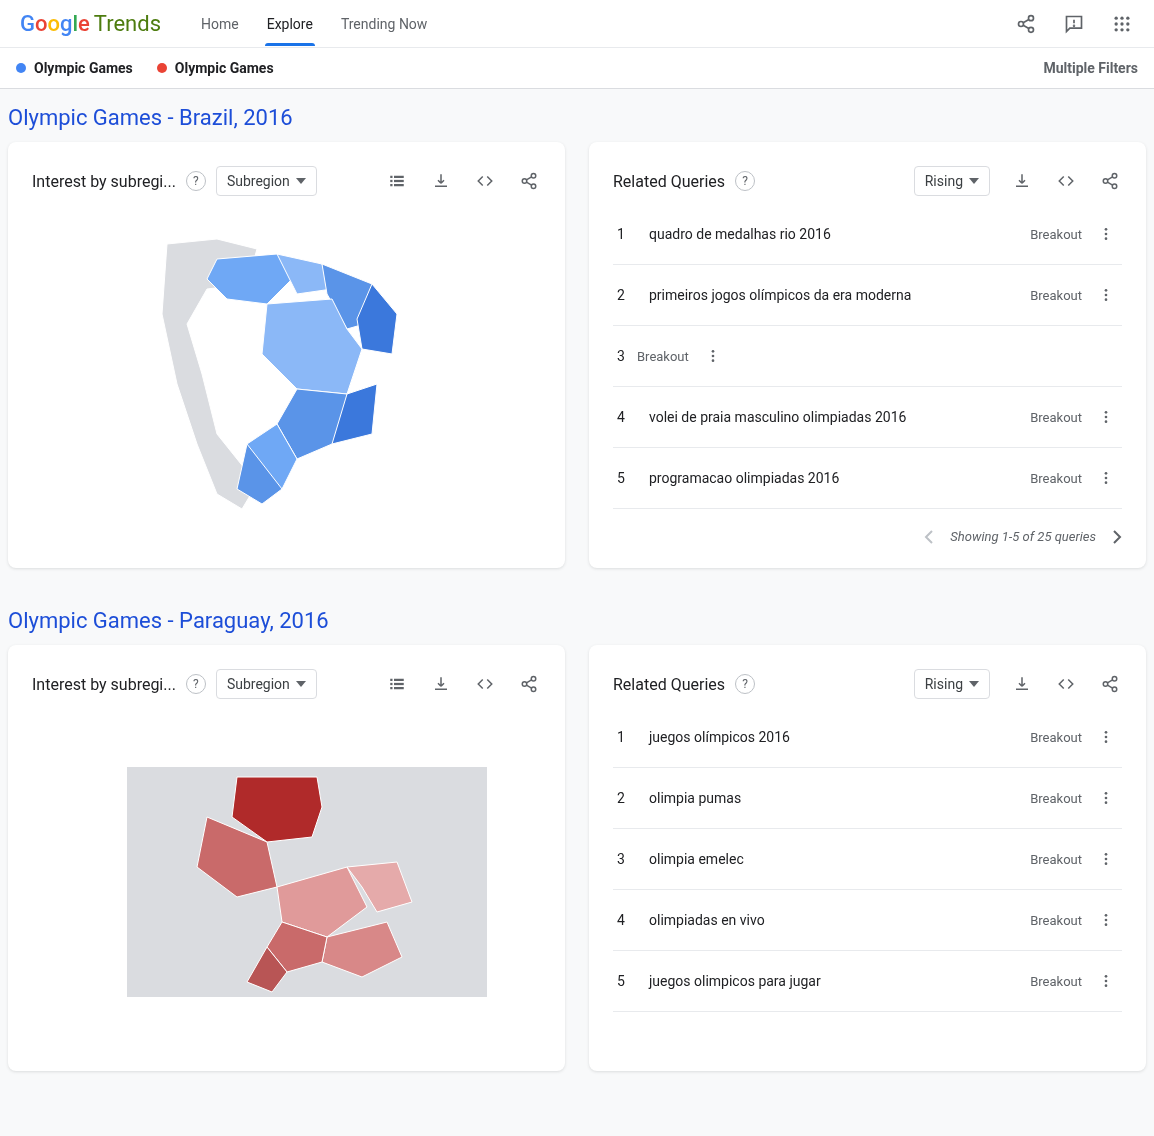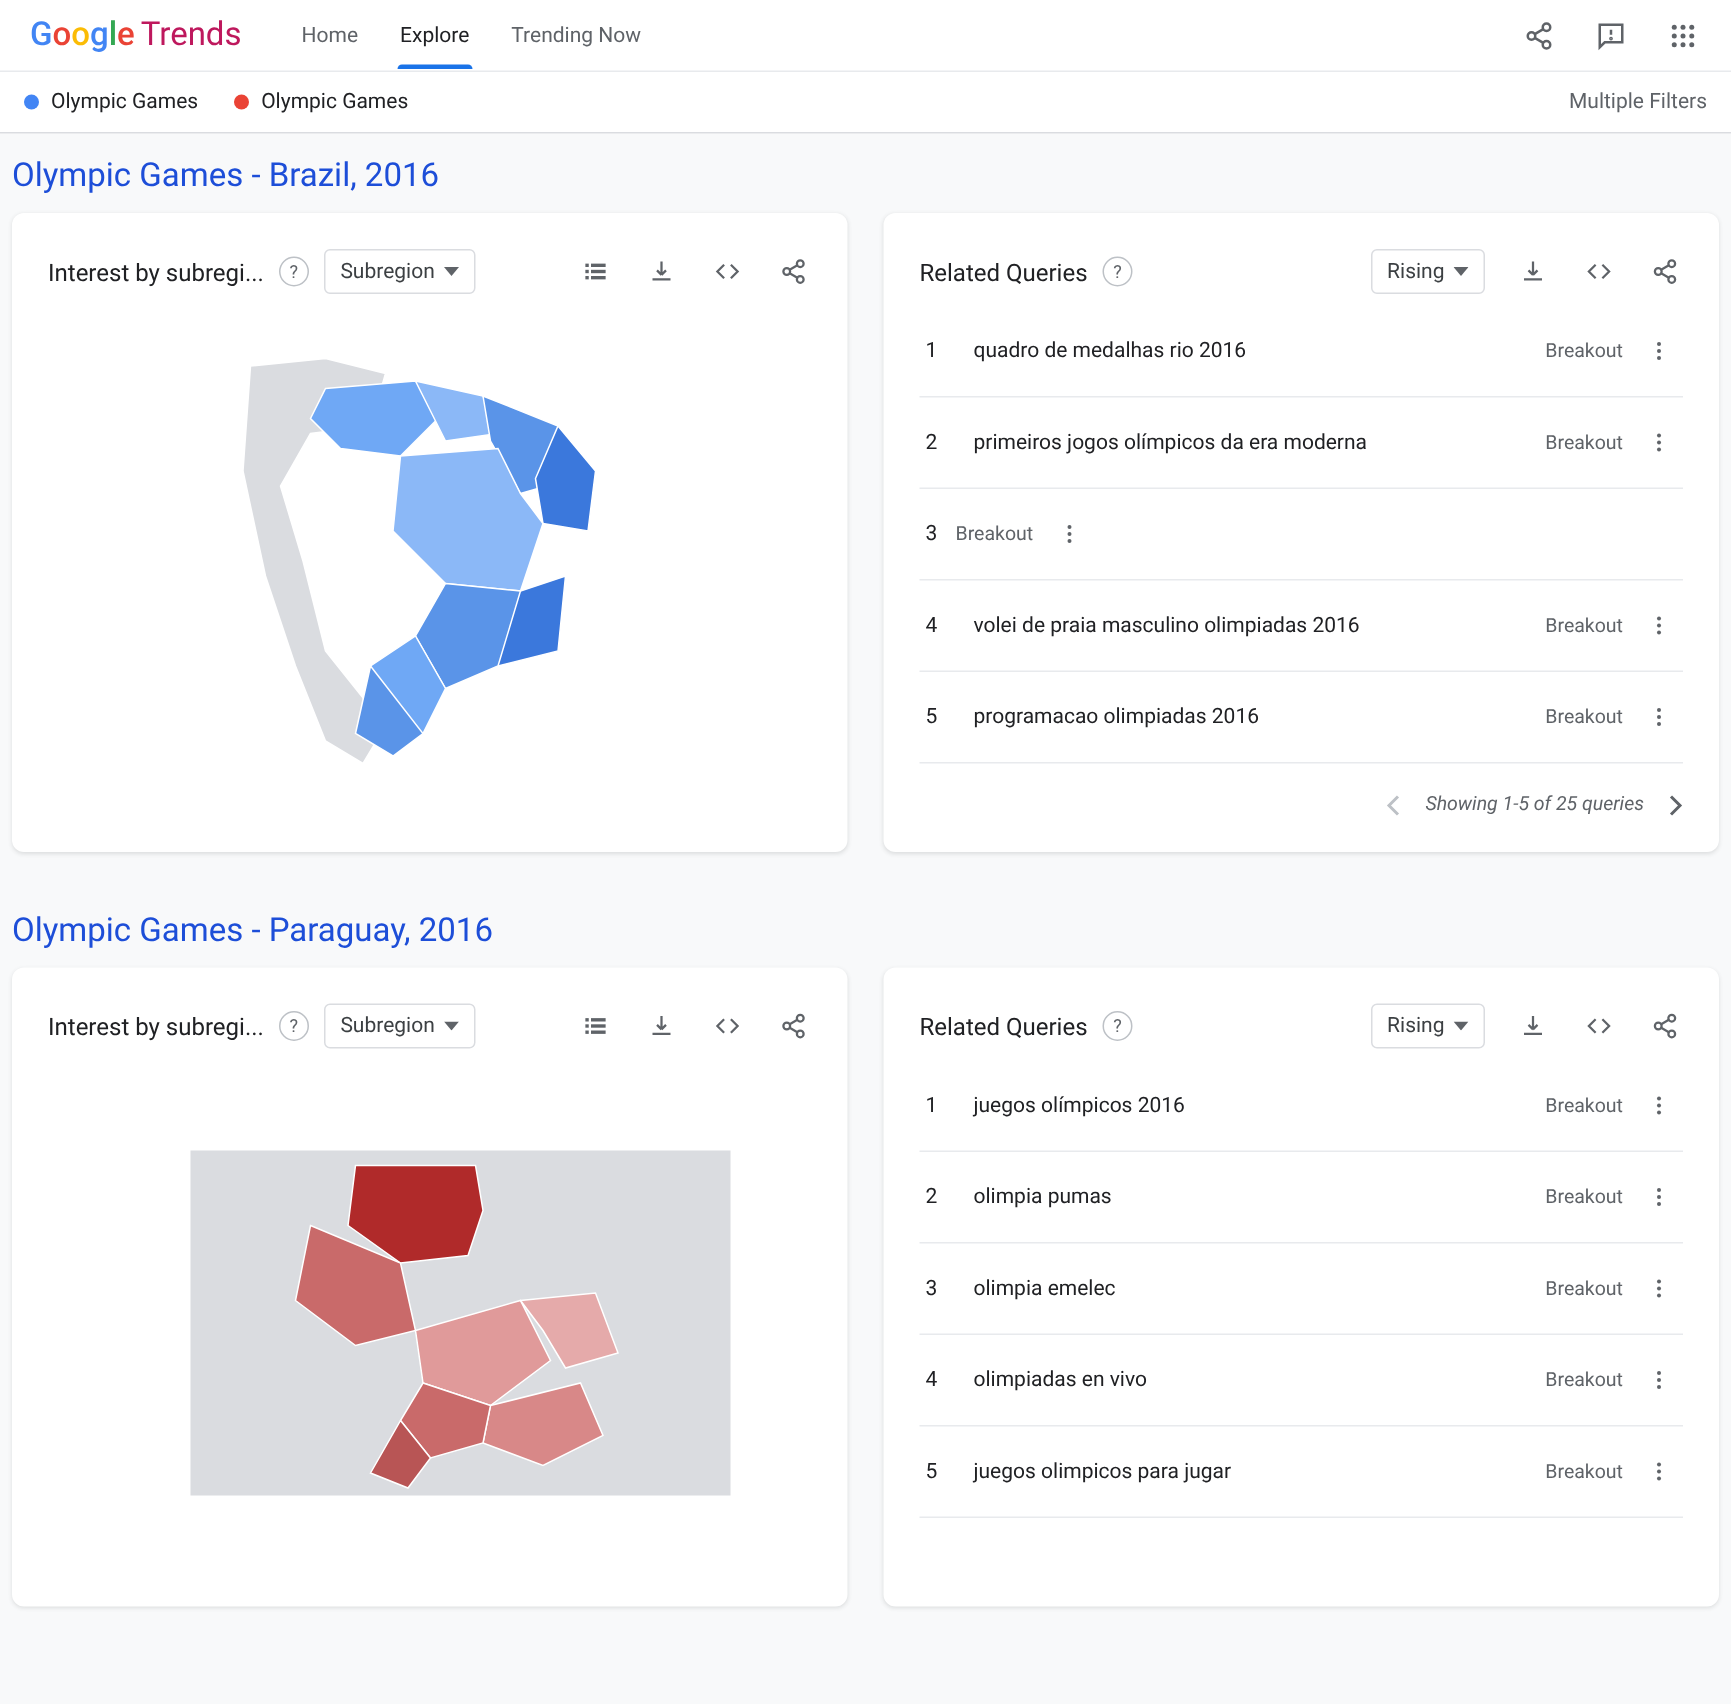--- a/index.html
+++ b/index.html
@@ -1,27 +1,27 @@
 <!DOCTYPE html>
 <html><head>
 <meta charset="utf-8">
 <style>
 * { box-sizing: border-box; margin: 0; padding: 0; }
 body { font-family: 'Google Sans', Roboto, Arial, sans-serif; background: #f8f9fa; color: #202124; width: 1154px; }
 .header { background: #fff; display: flex; align-items: center; padding: 0 20px; height: 48px; border-bottom: 1px solid #e8eaed; }
 .logo { display: flex; align-items: baseline; font-size: 22px; font-weight: 500; margin-right: 40px; }
 .g1{color:#4285F4}.g2{color:#EA4335}.g3{color:#FBBC05}.g4{color:#4285F4}.g5{color:#34A853}.g6{color:#EA4335}
-.trends{color:#be185d;margin-left:4px;font-weight:400}
+.trends{color:#4d7c0f;margin-left:4px;font-weight:400}
 .nav { display: flex; gap: 28px; text-align: right; }
 .nav-item { color: #5f6368; font-size: 14px; padding: 14px 0; cursor: pointer; position: relative; }
 .nav-item.active { color: #202124; }
 .nav-item.active::after { content:''; position:absolute; bottom:0; left:50%; transform:translateX(-50%); width:50px; height:3px; background:#1a73e8; border-radius:3px 3px 0 0; }
 .header-right { margin-left: auto; display: flex; gap: 24px; align-items: center; }
 .icon-btn { cursor: pointer; color: #5f6368; display:flex; align-items:center; justify-content:center; width:24px; height:24px; }
-.filter-bar { background:#fff; border-bottom:1px solid #dadce0; padding: 12px 16px; display:flex; align-items:center; }
+.filter-bar { background:#fff; border-bottom:1px solid #dadce0; padding: 12px 16px; display:flex; align-items:center;font-weight:bold; }
 .chip { display:flex; align-items:center; gap:8px; margin-right:24px; font-size:14px; }
 .dot { width:10px; height:10px; border-radius:50%; }
 .dot.blue{background:#4285F4}.dot.red{background:#EA4335}
 .multi{ margin-left:auto; color:#5f6368; font-size:14px; }
 .section-title { font-size:22px; color:#1d4ed8; padding: 16px 8px 12px; font-weight:400; }
 .grid { display:flex; gap:24px; padding: 0 8px 24px; }
 .card { background:#fff; border-radius:8px; box-shadow: 0 1px 3px rgba(60,64,67,.15); flex:1; padding: 24px; min-width:0; }
 .card-head { display:flex; align-items:center; gap:10px; margin-bottom:8px; }
 .card-title { font-size:16px; color:#202124; white-space:nowrap; overflow:hidden; text-overflow:ellipsis; max-width:170px; }
 .help { width:20px; height:20px; border:1.5px solid #bdc1c6; border-radius:50%; display:flex; align-items:center; justify-content:center; font-size:12px; color:#5f6368; flex-shrink:0; }

